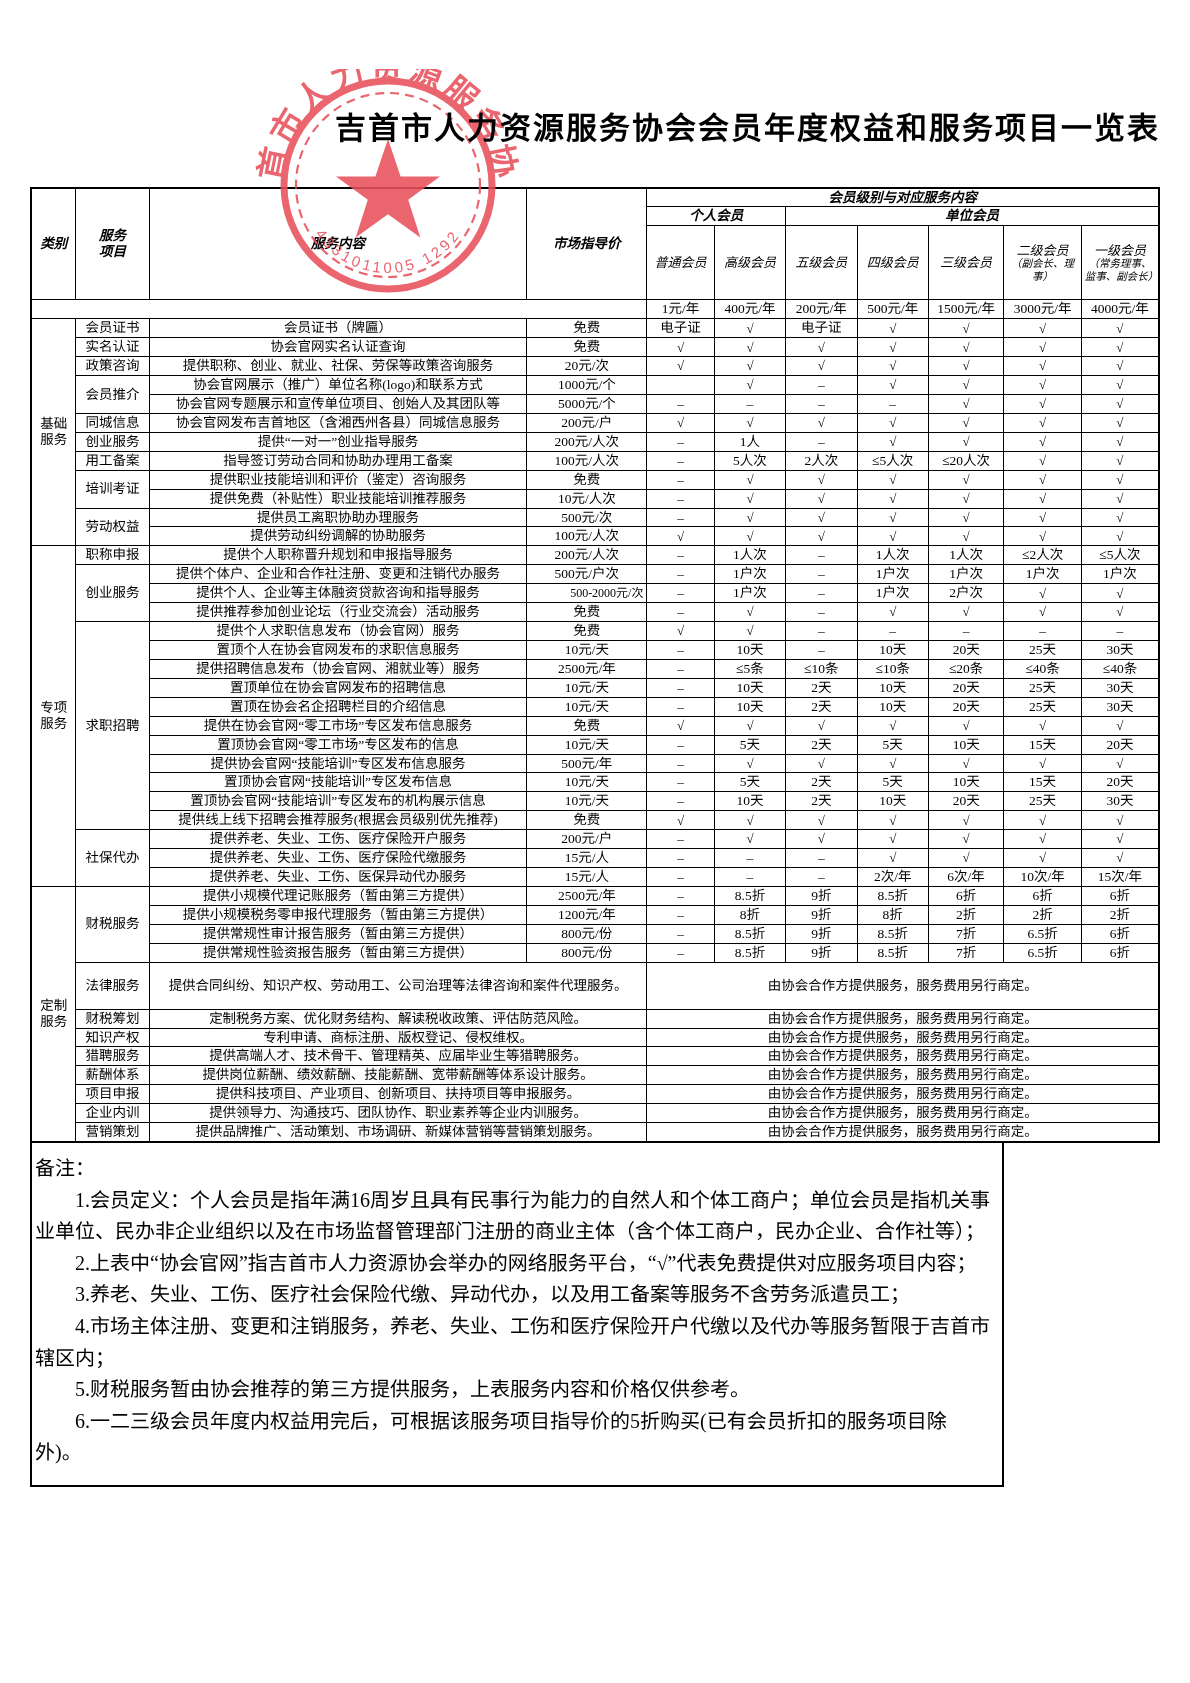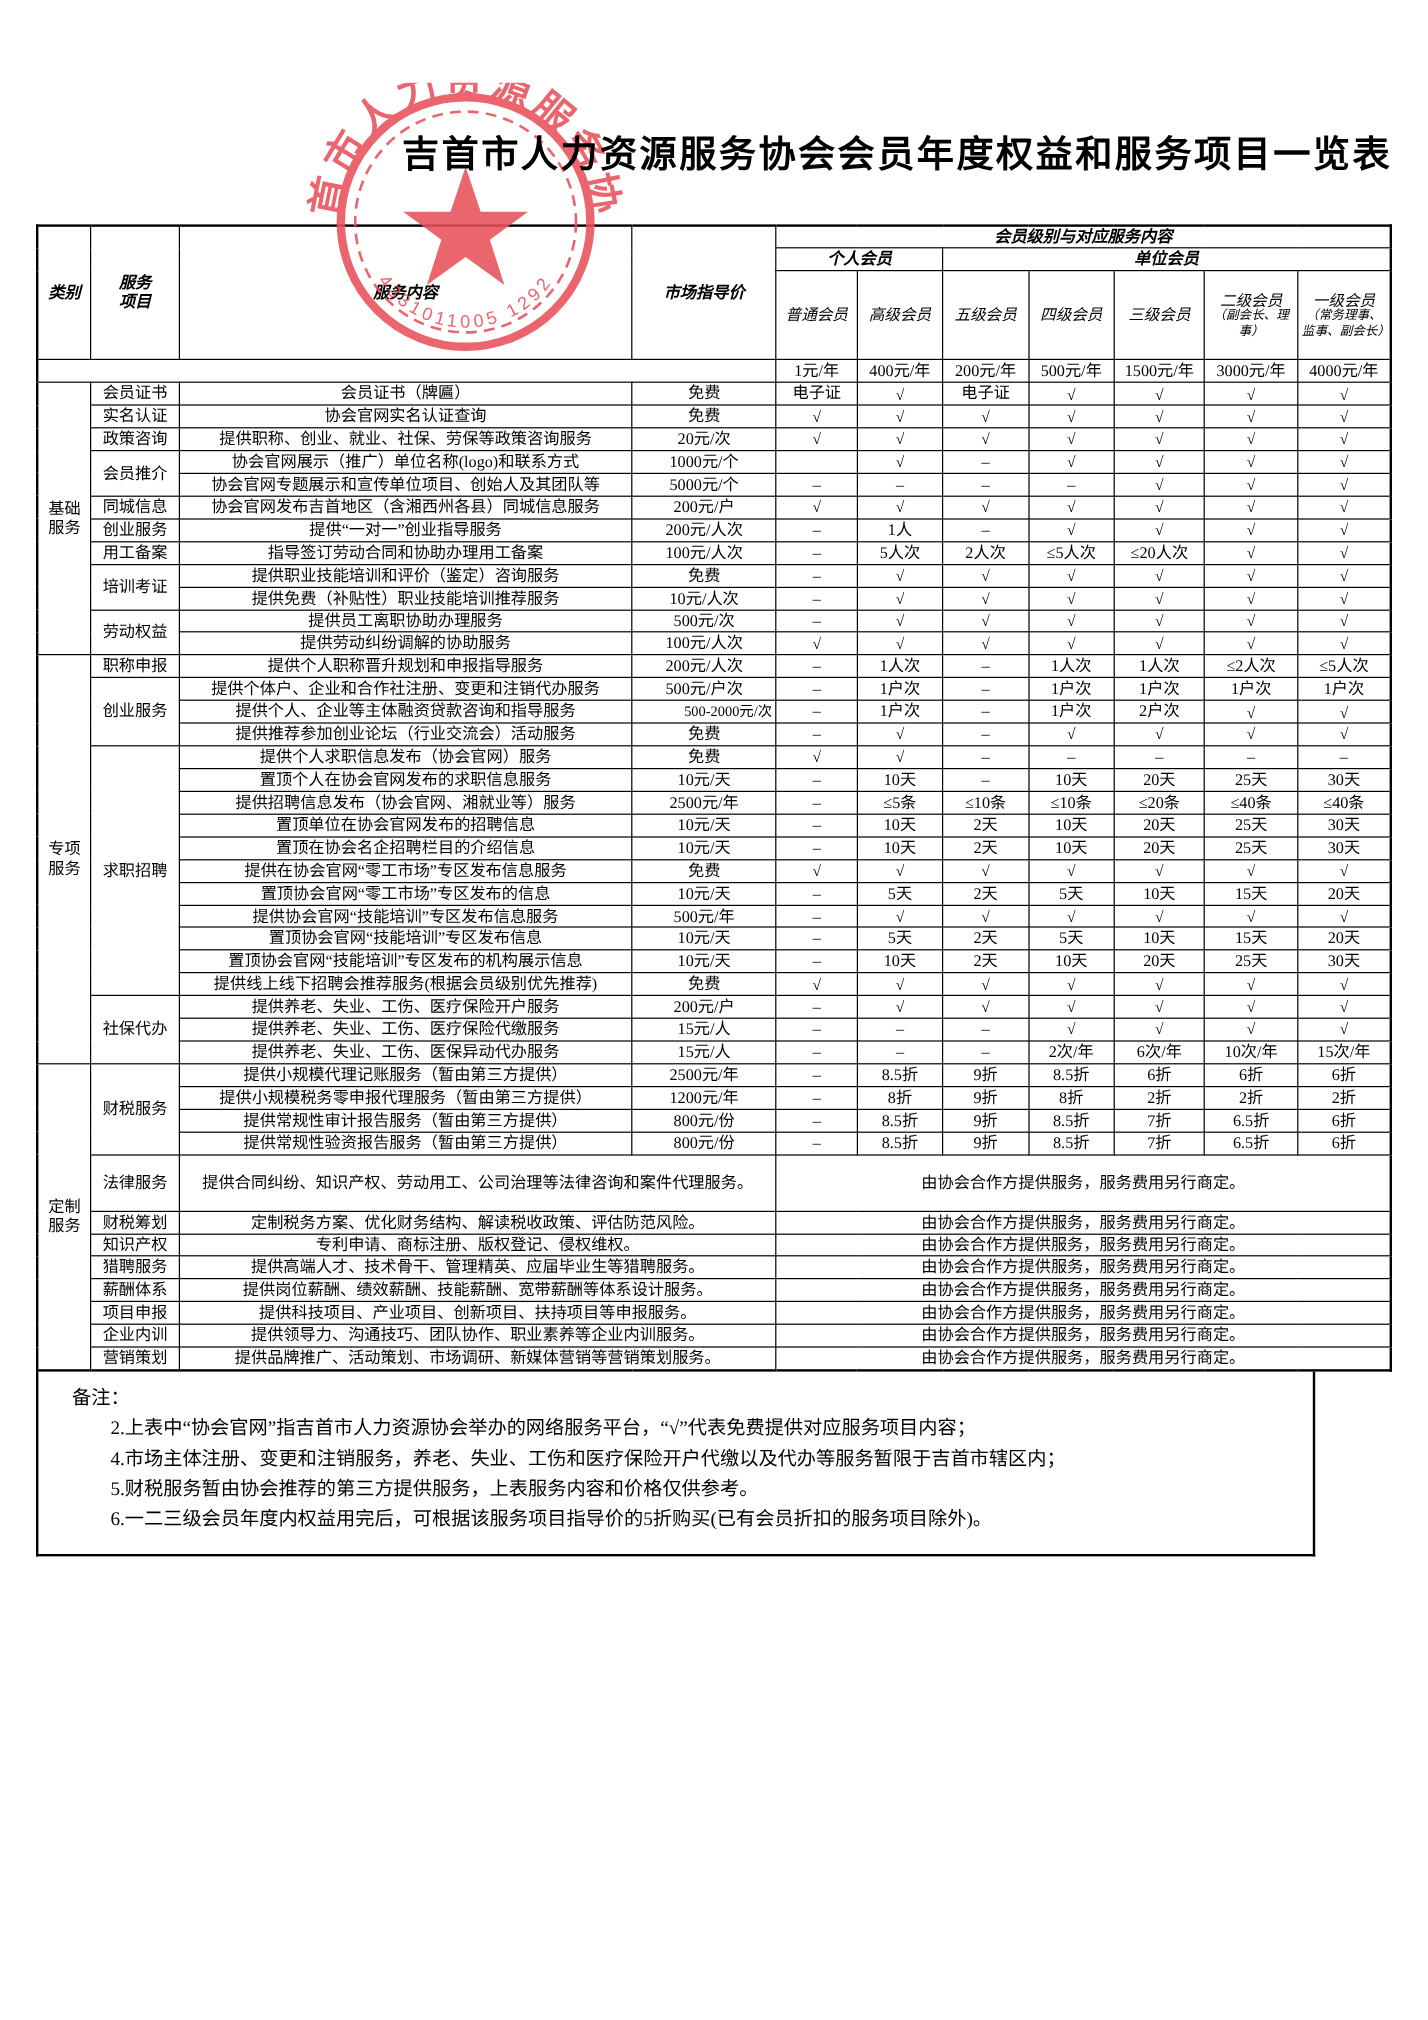--- a/index.html
+++ b/index.html
@@ -64,23 +64,23 @@
   td.lvl.chk{font-size:13px;}
   th.hdr{font-size:15px;font-weight:700;}
   th.hdr.lv{font-size:13px;font-weight:400;}
   td.fee{font-size:13px;font-weight:400;}
   td.merged-note{font-size:15px;text-align:center;}
 
   
   .notes{
     margin-top:0;
     border:2px solid #000;border-top:none;
-    width:1066px;box-sizing:border-box;
-    padding:10px 12px 16px 28px;
-    font-size:16px;line-height:1.58;
+    width:974px;box-sizing:border-box;
+    padding:10px 12px 16px 3px;
+    font-size:20px;line-height:1.58;
     position:relative;z-index:4;
   }
   .notes .ln{white-space:normal;}
   .notes .ind{text-indent:2em;}
 </style>
 </head>
 <body>
 
 <div class="page">
 
@@ -615,20 +615,22 @@
           <td class="item thick-bottom">营销策划</td>
           <td class="desc thick-bottom" colspan="2">提供品牌推广、活动策划、市场调研、新媒体营销等营销策划服务。</td>
           <td class="merged-note thick-right thick-bottom" colspan="7">由协会合作方提供服务，服务费用另行商定。</td>
         </tr>
       </tbody>
   </table>
 
   <div class="notes">
     <div class="ln">备注：</div>
     <div id="notes-list">
+        <div class="ln ind">1.会员定义：个人会员是指年满16周岁且具有民事行为能力的自然人和个体工商户；单位会员是指机关事业单位、民办非企业组织以及在市场监督管理部门注册的商业主体（含个体工商户，民办企业、合作社等）；</div>
         <div class="ln ind">2.上表中“协会官网”指吉首市人力资源协会举办的网络服务平台，“√”代表免费提供对应服务项目内容；</div>
+        <div class="ln ind">3.养老、失业、工伤、医疗社会保险代缴、异动代办，以及用工备案等服务不含劳务派遣员工；</div>
         <div class="ln ind">4.市场主体注册、变更和注销服务，养老、失业、工伤和医疗保险开户代缴以及代办等服务暂限于吉首市辖区内；</div>
         <div class="ln ind">5.财税服务暂由协会推荐的第三方提供服务，上表服务内容和价格仅供参考。</div>
         <div class="ln ind">6.一二三级会员年度内权益用完后，可根据该服务项目指导价的5折购买(已有会员折扣的服务项目除外)。</div>
       </div>
   </div>
 
 </div>
 
 </body></html>

